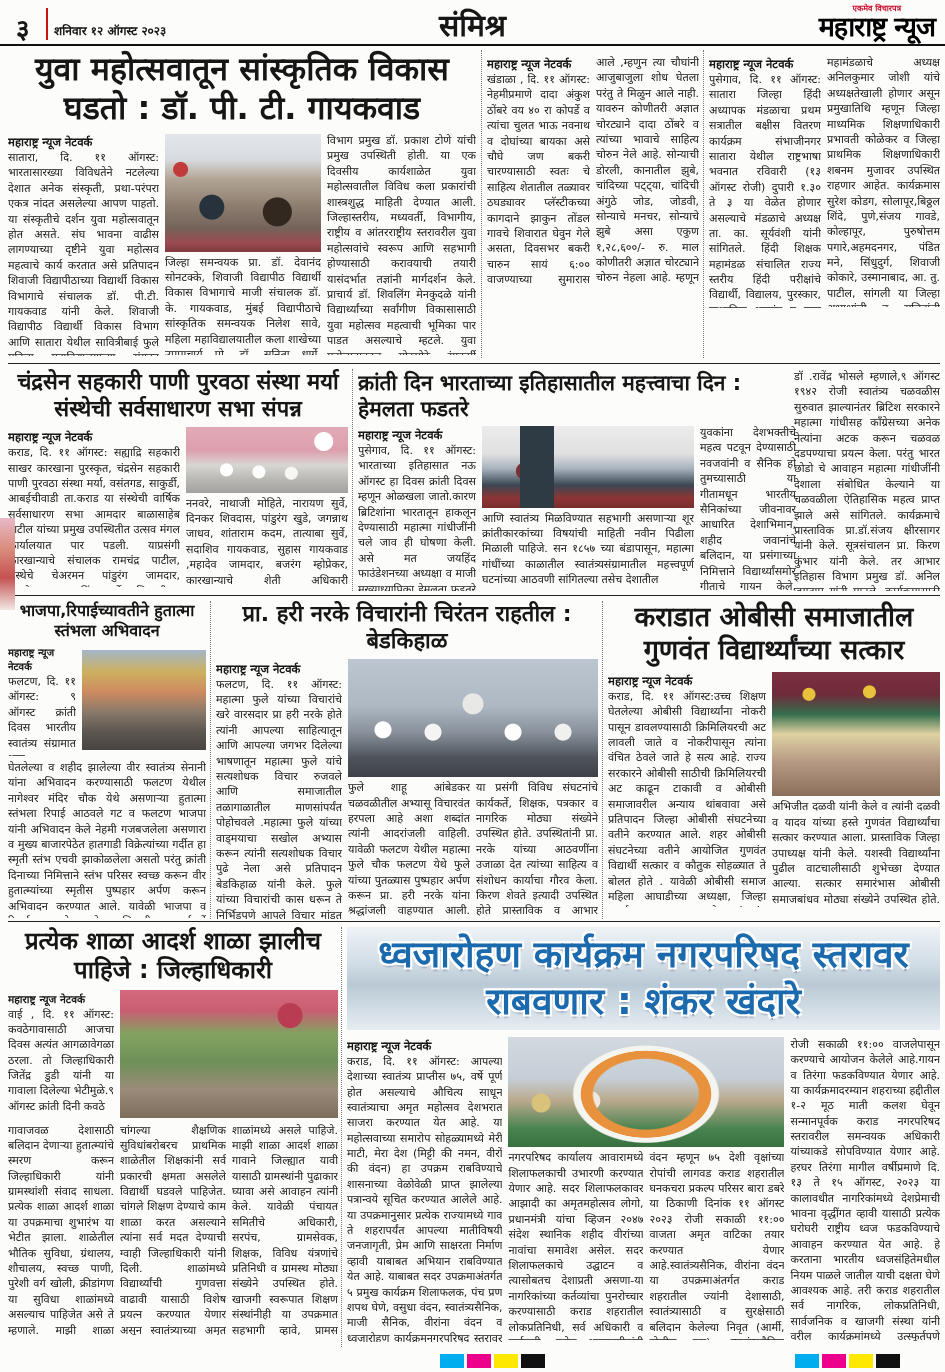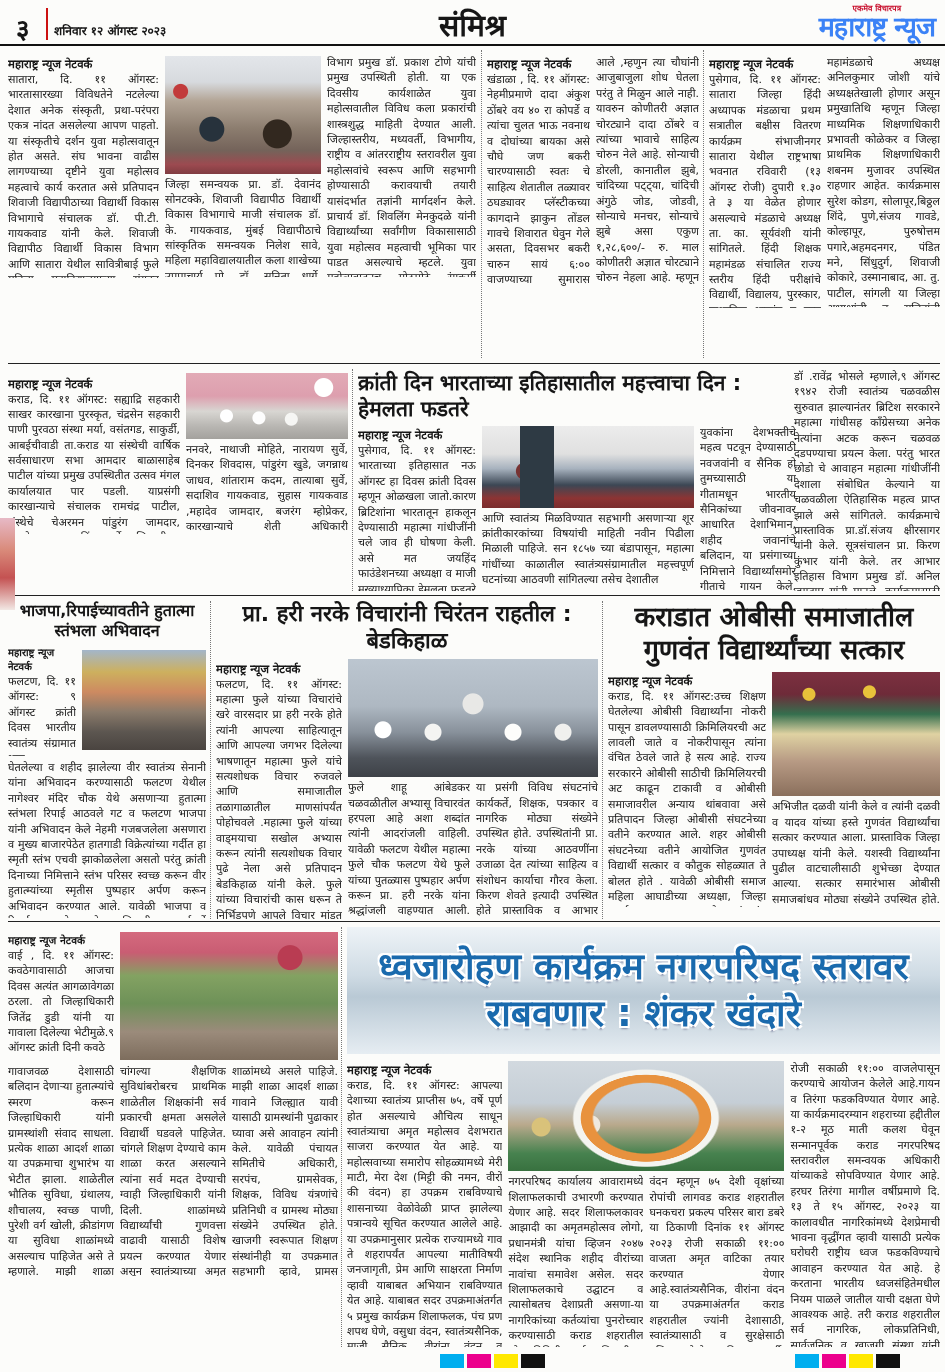--- a/index.html
+++ b/index.html
@@ -5,21 +5,21 @@
   html,body{margin:0;padding:0;background:#888;}
   #page{position:relative;width:945px;height:1372px;background:#fcfcfa;color:#161616;
         font-family:"DejaVu Sans",sans-serif;overflow:hidden;}
   
   .pgnum{position:absolute;left:16px;top:10px;font-size:26px;font-weight:bold;}
   .hdr-vline{position:absolute;left:46px;top:8px;width:2px;height:32px;background:#c11;}
   .hdr-date{position:absolute;left:54px;top:22px;font-size:12px;font-weight:bold;}
   .hdr-section{position:absolute;left:0;right:0;top:4px;text-align:center;font-size:30px;font-weight:bold;}
   .masthead{position:absolute;right:10px;top:2px;text-align:center;}
   .masthead .tag{font-size:8px;color:#c8102e;font-weight:bold;}
-  .masthead .ttl{font-size:27px;line-height:1.0;color:#3b82f6;font-weight:bold;letter-spacing:-1px;}
+  .masthead .ttl{font-size:27px;line-height:1.0;color:#000000;font-weight:bold;letter-spacing:-1px;}
   .hdr-rule{position:absolute;left:0;top:44px;width:945px;height:2px;background:#111;}
   
   .art{position:absolute;overflow:hidden;}
   .hl{font-weight:bold;text-align:center;line-height:1.22;}
   .byl{font-weight:bold;font-size:11.5px;margin:2px 0 1px 0;}
   .col{font-size:11px;line-height:1.40;text-align:justify;overflow:hidden;}
   .row{display:flex;gap:6px;align-items:center;}
   .ph{flex:none;background:#999;}
   .vsep{position:absolute;width:0;border-left:1px dotted #777;}
   .hrule{position:absolute;left:8px;width:932px;height:1px;background:#222;}
@@ -59,41 +59,42 @@
       radial-gradient(ellipse 90px 60px at 50% 52%,transparent 58%,#e8923e 60% 72%,#f4f4f0 73% 80%,transparent 82%),
       radial-gradient(circle at 12% 60%,#d9c27a 0 9px,transparent 10px),
       radial-gradient(circle at 30% 58%,#efe9df 0 9px,transparent 10px),
       linear-gradient(180deg,#d2d9df 0%,#c5ced6 38%,#b9a98c 58%,#47824f 84%,#38713f 100%);}
   .sliver{position:absolute;left:0;top:518px;width:15px;height:92px;
       background:linear-gradient(180deg,#e7b9c6 0%,#d98a7a 35%,#c45252 65%,#f2e8e4 100%);}
   
   .fancy{background:linear-gradient(180deg,#eef3f7 0%,#cfdbe4 38%,#b9c9d5 55%,#e6edf2 100%);
       color:#1a6aad;font-weight:bold;font-size:37px;line-height:1.28;text-align:center;
       text-shadow:-2px -2px 0 #fff,2px -2px 0 #fff,-2px 2px 0 #fff,2px 2px 0 #fff,0 3px 2px rgba(0,0,60,.35);
-      padding:16px 2px;}
+      padding:4px 2px;}
   
   .marks{position:absolute;top:1354px;display:flex;gap:3px;}
   .marks div{width:24px;height:14px;}
 </style>
 </head>
 <body>
 
 <div id="page">
 
   <div class="pgnum">३</div>
   <div class="hdr-vline"></div>
   <div class="hdr-date">शनिवार १२ ऑगस्ट २०२३</div>
   <div class="hdr-section">संमिश्र</div>
   <div class="masthead">
     <div class="tag">एकमेव विचारपत्र</div>
     <div class="ttl">महाराष्ट्र न्यूज</div>
   </div>
   <div class="hdr-rule"></div>
 
   <div class="art" style="left:8px;top:50px;width:468px;height:312px;">
+    <div class="hl" style="font-size:32px;">युवा महोत्सवातून सांस्कृतिक विकास घडतो : डॉ. पी. टी. गायकवाड</div>
     <div class="row" style="margin-top:4px;">
       <div style="width:152px;">
         <div class="byl">महाराष्ट्र न्यूज नेटवर्क</div>
         <div class="col" style="height:206px;">सातारा, दि. ११ ऑगस्ट: भारतासारख्या विविधतेने नटलेल्या देशात अनेक संस्कृती, प्रथा-परंपरा एकत्र नांदत असलेल्या आपण पाहतो. या संस्कृतीचे दर्शन युवा महोत्सवातून होत असते. संघ भावना वाढीस लागण्याच्या दृष्टीने युवा महोत्सव महत्वाचे कार्य करतात असे प्रतिपादन शिवाजी विद्यापीठाच्या विद्यार्थी विकास विभागाचे संचालक डॉ. पी.टी. गायकवाड यांनी केले. शिवाजी विद्यापीठ विद्यार्थी विकास विभाग आणि सातारा येथील सावित्रीबाई फुले महिला महाविद्यालयाच्या संयुक्त विद्यमाने आयोजित करण्यात आलेल्या एक दिवसीय युवा महोत्सव कार्यशाळेच्या उद्घाटन प्रसंगी ते बोलत होते. अध्यक्षस्थानी रयत शिक्षण संस्थेचे ऑडिटर प्राचार्य डॉ. शिवलिंग मेनकुदळे होते. युवा महोत्सव सातारा</div>
       </div>
       <div style="width:156px;">
         <div class="ph p1" style="width:156px;height:118px;"></div>
         <div class="col" style="height:100px;margin-top:3px;">जिल्हा समन्वयक प्रा. डॉ. देवानंद सोनटक्के, शिवाजी विद्यापीठ विद्यार्थी विकास विभागाचे माजी संचालक डॉ. के. गायकवाड, मुंबई विद्यापीठाचे सांस्कृतिक समन्वयक निलेश सावे, महिला महाविद्यालयातील कला शाखेच्या उपप्राचार्य प्रो. डॉ. सुनिता धार्गे, वाणिज्य शाखेचे उपप्राचार्य डॉ. एस. पवार, अंतर्गत गुणवत्ता हमी कक्षाच्या समन्वयक डॉ. जयश्री आफळे, सांस्कृतिक</div>
       </div>
       <div class="col" style="width:150px;height:222px;">विभाग प्रमुख डॉ. प्रकाश टोणे यांची प्रमुख उपस्थिती होती. या एक दिवसीय कार्यशाळेत युवा महोत्सवातील विविध कला प्रकारांची शास्त्रशुद्ध माहिती देण्यात आली. जिल्हास्तरीय, मध्यवर्ती, विभागीय, राष्ट्रीय व आंतरराष्ट्रीय स्तरावरील युवा महोत्सवांचे स्वरूप आणि सहभागी होण्यासाठी करावयाची तयारी यासंदर्भात तज्ञांनी मार्गदर्शन केले. प्राचार्य डॉ. शिवलिंग मेनकुदळे यांनी विद्यार्थ्यांच्या सर्वांगीण विकासासाठी युवा महोत्सव महत्वाची भूमिका पार पाडत असल्याचे म्हटले. युवा महोत्सवातूनच मोठमोठे रंगकर्मी निर्माण झाले असून करिअरच्या दृष्टीने ही आकडे पाहिले पाहिजे असेही ते म्हणाले. कार्यशाळेचे प्रास्ताविक डॉ. प्रकाश टोणे यांनी केले. आभार डॉ. इनुस शेख यांनी मानले. सूत्रसंचालन प्रा. निरंजन फरांदे यांनी केले.</div>
@@ -117,20 +118,21 @@
       <div style="width:112px;">
         <div class="byl">महाराष्ट्र न्यूज नेटवर्क</div>
         <div class="col" style="height:236px;">पुसेगाव, दि. ११ ऑगस्ट: सातारा जिल्हा हिंदी अध्यापक मंडळाचा प्रथम सत्रातील बक्षीस वितरण कार्यक्रम संभाजीनगर सातारा येथील राष्ट्रभाषा भवनात रविवारी (१३ ऑगस्ट रोजी) दुपारी १.३० ते ३ या वेळेत होणार असल्याचे मंडळाचे अध्यक्ष ता. का. सूर्यवंशी यांनी सांगितले. हिंदी शिक्षक महामंडळ संचालित राज्य स्तरीय हिंदी परीक्षांचे विद्यार्थी, विद्यालय, पुरस्कार, माध्यमिक शाळांत व उच्च माध्यमिक शाळांत परीक्षेचे गुणवंत विद्यार्थी व शिक्षक यांचे पुरस्कार त्याच प्रमाणे विविध जिल्ह्यातील मान्यवर शिक्षकांचा गौरव कार्यक्रम करणेत येणार आहे. सदर कार्यक्रम हिंदी शिक्षक</div>
       </div>
       <div class="col" style="width:113px;height:252px;">महामंडळाचे अध्यक्ष अनिलकुमार जोशी यांचे अध्यक्षतेखाली होणार असून प्रमुखातिथि म्हणून जिल्हा माध्यमिक शिक्षणाधिकारी प्रभावती कोळेकर व जिल्हा प्राथमिक शिक्षणाधिकारी शबनम मुजावर उपस्थित राहणार आहेत. कार्यक्रमास सुरेश कोडग, सोलापूर,बिठ्ठल शिंदे, पुणे,संजय गावडे, कोल्हापूर, पुरुषोत्तम पगारे,अहमदनगर, पंडित मने, सिंधुदुर्ग, शिवाजी कोकारे, उस्मानाबाद, आ. तु. पाटील, सांगली या जिल्हा अध्यक्षांची व सचिवांची प्रमुख उपस्थिती असणार आहे. पुरस्कार वितरण कार्यक्रमास पुरस्कारप्राप्त विद्यार्थी-शिक्षक-विद्यालय प्रतिनिधींना उपस्थित राहण्याचे आवाहन मंडळाचे कार्यवाह अनंत यादव यांनी केले आहे.</div>
     </div>
   </div>
   <div class="hrule" style="top:363px;"></div>
 
   <div class="art" style="left:8px;top:369px;width:340px;height:222px;">
+    <div class="hl" style="font-size:22px;">चंद्रसेन सहकारी पाणी पुरवठा संस्था मर्या संस्थेची सर्वसाधारण सभा संपन्न</div>
     <div class="row" style="margin-top:4px;">
       <div style="width:172px;">
         <div class="byl">महाराष्ट्र न्यूज नेटवर्क</div>
         <div class="col" style="height:142px;">कराड, दि. ११ ऑगस्ट: सह्याद्रि सहकारी साखर कारखाना पुरस्कृत, चंद्रसेन सहकारी पाणी पुरवठा संस्था मर्या, वसंतगड, साकुर्डी, आबईचीवाडी ता.कराड या संस्थेची वार्षिक सर्वसाधारण सभा आमदार बाळासाहेब पाटील यांच्या प्रमुख उपस्थितीत उत्सव मंगल कार्यालयात पार पडली. याप्रसंगी कारखान्याचे संचालक रामचंद्र पाटील, संस्थेचे चेअरमन पांडुरंग जामदार, व्हा.चेअरमन अरविंद सुर्वे, शिवाजीराव सावंत, आनंदराव चव्हाण, डॉ. सुभाष जामदार, पांडुरंग सुर्वे, अनिल पाटील, बापूराव निंबाळकर, विजय सुर्वे, अंकुश कणसे, रघुनाथ जामदार, अनिल केंबळे, तुकाराम</div>
       </div>
       <div style="width:162px;">
         <div class="ph p4" style="width:162px;height:66px;"></div>
         <div class="col" style="height:92px;margin-top:3px;">ननवरे, नाथाजी मोहिते, नारायण सुर्वे, दिनकर शिवदास, पांडुरंग खुडे, जगन्नाथ जाधव, शांताराम कदम, तात्याबा सुर्वे, सदाशिव गायकवाड, सुहास गायकवाड ,महादेव जामदार, बजरंग म्होप्रेकर, कारखान्याचे शेती अधिकारी व्ही.बी.चव्हाण, इरिगेशन इंजिनिअर संजय क्षीरसागर, इरिगेशन संपर्क प्रमुख आर.जी.तांबे तसेच सभासद उपस्थित होते.</div>
       </div>
     </div>
@@ -197,20 +199,21 @@
       </div>
       <div style="width:168px;">
         <div class="ph p8" style="width:168px;height:124px;"></div>
         <div class="col" style="height:106px;margin-top:3px;">अभिजीत दळवी यांनी केले व त्यांनी दळवी व यादव यांच्या हस्ते गुणवंत विद्यार्थ्यांचा सत्कार करण्यात आला. प्रास्ताविक जिल्हा उपाध्यक्ष यांनी केले. यशस्वी विद्यार्थ्यांना पुढील वाटचालीसाठी शुभेच्छा देण्यात आल्या. सत्कार समारंभास ओबीसी समाजबांधव मोठ्या संख्येने उपस्थित होते. प्रास्ताविक किरण शिंदे यांनी केले तर कार्यक्रमाचे नियोजन शहर ओबीसी संघटनेच्या पदाधिकाऱ्यांनी केले होते. यावेळी गणेश शिंदे यांनी आभार मानले.</div>
       </div>
     </div>
   </div>
   <div class="hrule" style="top:921px;"></div>
 
   <div class="art" style="left:8px;top:927px;width:330px;height:420px;">
+    <div class="hl" style="font-size:24px;">प्रत्येक शाळा आदर्श शाळा झालीच पाहिजे : जिल्हाधिकारी</div>
     <div class="row" style="margin-top:4px;">
       <div style="width:106px;">
         <div class="byl" style="font-size:10.5px;">महाराष्ट्र न्यूज नेटवर्क</div>
         <div class="col" style="height:112px;">वाई , दि. ११ ऑगस्ट: कवठेगावासाठी आजचा दिवस अत्यंत आगळावेगळा ठरला. तो जिल्हाधिकारी जितेंद्र डुडी यांनी या गावाला दिलेल्या भेटीमुळे.९ ऑगस्ट क्रांती दिनी कवठे</div>
       </div>
       <div class="ph p9" style="width:218px;height:128px;"></div>
     </div>
     <div class="row" style="margin-top:4px;">
       <div class="col" style="width:106px;height:212px;">गावाजवळ देशासाठी बलिदान देणाऱ्या हुतात्म्यांचे स्मरण करून जिल्हाधिकारी यांनी ग्रामस्थांशी संवाद साधला. प्रत्येक शाळा आदर्श शाळा या उपक्रमाचा शुभारंभ या भेटीत झाला. शाळेतील भौतिक सुविधा, ग्रंथालय, शौचालय, स्वच्छ पाणी, पुरेशी वर्ग खोली, क्रीडांगण या सुविधा शाळांमध्ये असल्याच पाहिजेत असे ते म्हणाले. माझी शाळा आदर्श शाळा व्हावी असे गावाने ठरविले पाहिजे.</div>
       <div class="col" style="width:106px;height:212px;">चांगल्या शैक्षणिक सुविधांबरोबरच प्राथमिक शाळेतील शिक्षकांनी सर्व प्रकारची क्षमता असलेले विद्यार्थी घडवले पाहिजेत. चांगले शिक्षण देण्याचे काम शाळा करत असल्याने त्यांना सर्व मदत देण्याची ग्वाही जिल्हाधिकारी यांनी दिली. शाळांमध्ये विद्यार्थ्यांची गुणवत्ता वाढावी यासाठी विशेष प्रयत्न करण्यात येणार असून स्वातंत्र्याच्या अमृत महोत्सवात शाळांनी सहभाग घ्यावा असे आवाहन त्यांनी केले.</div>

